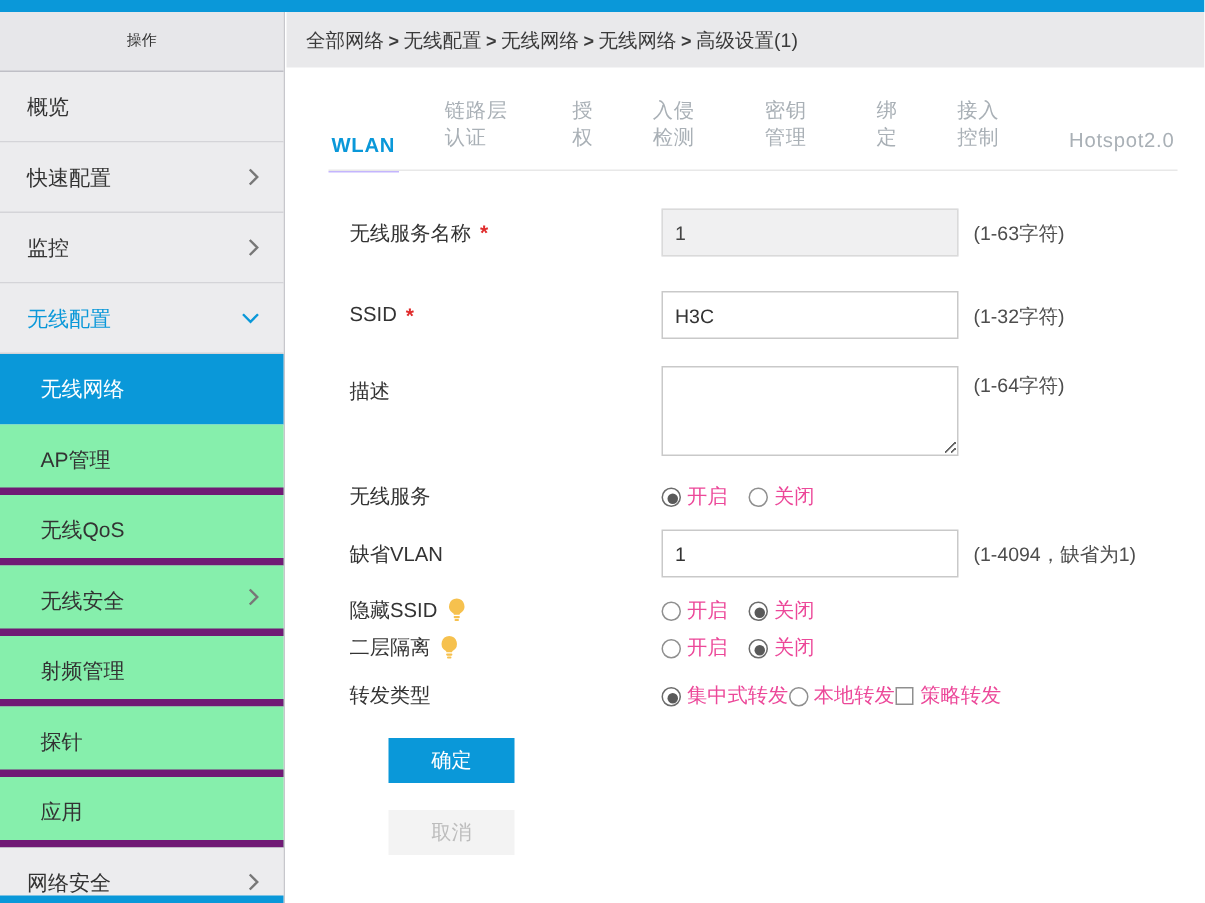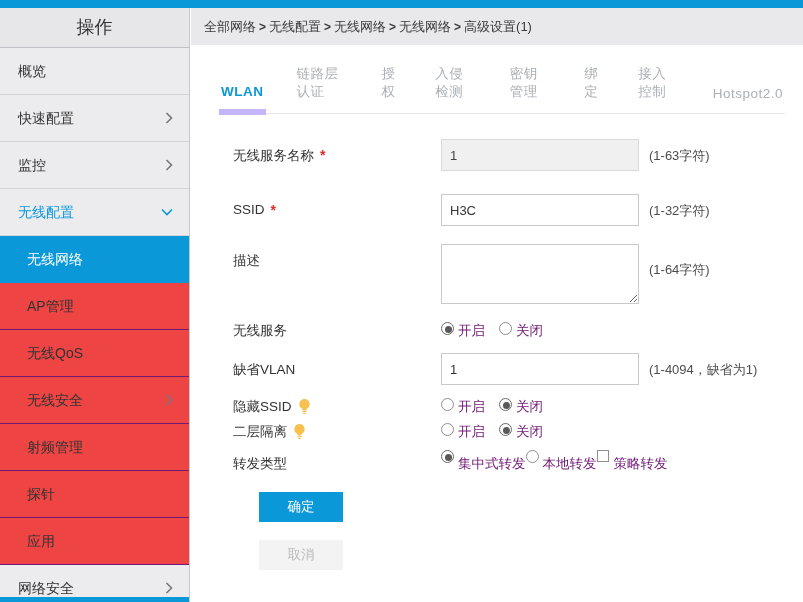--- a/index.html
+++ b/index.html
@@ -10,75 +10,75 @@
     position: relative;
   }
   .topbar { position: absolute; top:0; left:0; width:803px; height:8px; background:#0a98d9; }
 
   
   .sidebar {
     position:absolute; top:8px; left:0; bottom:0; width:190px;
     background:#ececee; border-right:1px solid #c7c7cc;
   }
   .sidebar-header {
-    height:40px; line-height:39px; text-align:center; font-size:18px;
+    height:40px; line-height:39px; text-align:center; font-size:10px;
     background:#e7e7ea; border-bottom:1px solid #bfbfc6; color:#333;
   }
   .nav-item {
     height:47px; line-height:46px; padding-left:18px; font-size:14px;
     border-bottom:1px solid #d4d4d8; position:relative; cursor:pointer;
     color:#333; background:#ececee;
   }
-  .nav-item.sub { background:#ef4444; padding-left:27px; border-bottom:1px solid #701a75; }
+  .nav-item.sub { background:#86efac; padding-left:27px; border-bottom:5px solid #701a75; }
   .nav-item.expanded-parent { color:#0a98d9; }
   .nav-item.selected { background:#0a98d9; color:#fff; border-bottom:none; }
   .nav-chevron { position:absolute; right:16px; top:0; height:100%; display:flex; align-items:center; }
   .sidebar-bottom-strip { position:absolute; bottom:0; left:0; width:189px; height:5px; background:#0a98d9; }
 
   
   .content { position:absolute; top:8px; left:191px; right:0; bottom:0; background:#fff; }
   .breadcrumb {
     height:37px; background:#e9e9eb; display:flex; align-items:center;
     padding-left:13px; font-size:13px; color:#3a3a3a;
   }
   .crumb { cursor:pointer; }
   .crumb-sep { font-weight:bold; margin:0 3px; font-size:12px; color:#3a3a3a; }
 
   .tabbar {
     display:flex; align-items:flex-end; gap:29px;
     margin:0 18px 0 28px; padding-top:20px;
     border-bottom:1px solid #e8e8e8;
   }
   .tab { padding:0 2px 12px; font-size:13.5px; color:#a9b0b6; cursor:pointer; letter-spacing:0.5px; }
-  .tab.active { color:#0a98d9; font-weight:bold; border-bottom:6px solid #c4b5fd; margin-bottom:-2px; padding-bottom:10px; }
+  .tab.active { color:#0a98d9; font-weight:bold; border-bottom:1px solid #c4b5fd; margin-bottom:-2px; padding-bottom:10px; }
 
   
   .form { padding:25px 0 0 42px; }
   .frow { display:flex; align-items:flex-start; }
   .flabel { width:208px; font-size:13.5px; color:#333; padding-top:8px; display:flex; align-items:flex-start; gap:6px; flex-shrink:0; }
   .flabel.flat { padding-top:0; }
   .req { color:#e02b2b; font-weight:bold; font-size:14px; }
   .tinput {
     width:198px; height:32px; border:1px solid #c9c9c9; background:#fff;
     padding:0 8px; font-size:13px; color:#333; font-family:"Liberation Sans", sans-serif;
     outline:none;
   }
   .tinput:disabled, .tinput.disabled { background:#f0f0f1; border-color:#dadada; color:#444; }
   .tarea {
     width:198px; height:60px; border:1px solid #c9c9c9; background:#fff;
     padding:4px 8px; font-size:13px; color:#333; resize:both;
     font-family:"Liberation Sans", sans-serif; outline:none;
   }
   .hint { margin-left:10px; padding-top:8px; color:#4d4d4d; font-size:13px; white-space:nowrap; }
-  .hint.top { padding-top:4px;margin-top:13px; }
+  .hint.top { padding-top:4px; }
 
   .optgroup { display:flex; gap:14px; align-items:center; }
   .optgroup.vertical { align-items:flex-start; gap:0; }
   .optgroup.vertical .opt { line-height:28px; }
-  .opt { display:flex; align-items:flex-start; cursor:pointer; font-size:13.5px; color:#701a75; }
+  .opt { display:flex; align-items:center; cursor:pointer; font-size:13.5px; color:#ec4899; }
   .radio {
     width:13px; height:13px; border:1px solid #8f8f8f; border-radius:50%;
     display:inline-block; margin-right:4px; background:#fff; position:relative; flex-shrink:0;
   }
   .radio.checked { border-color:#6b6b6b; }
   .radio.checked::after {
     content:""; position:absolute; left:3px; top:3px; width:7px; height:7px;
     border-radius:50%; background:#595959;
   }
   .checkbox {

